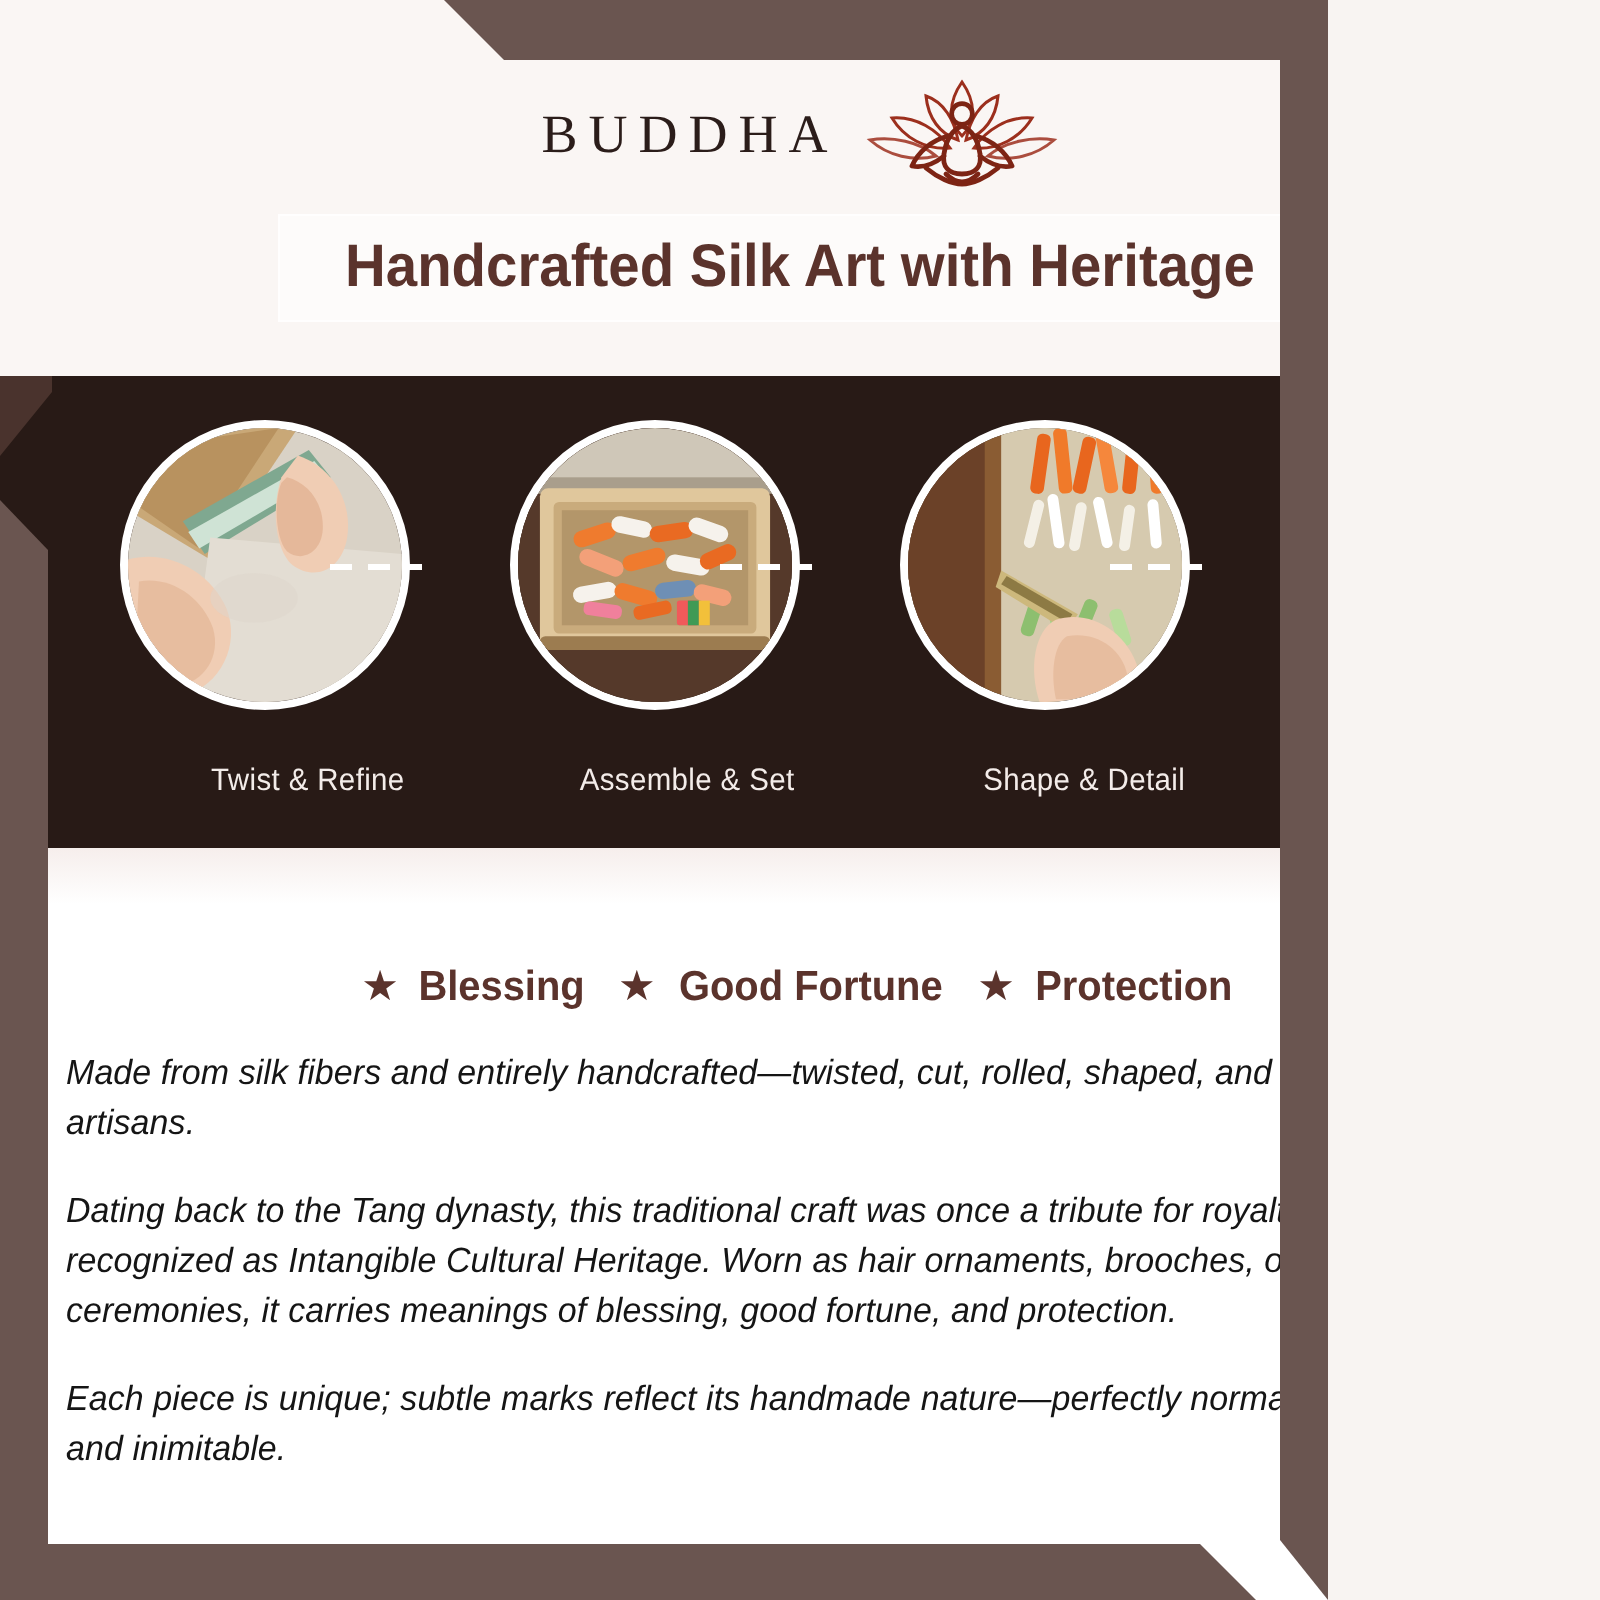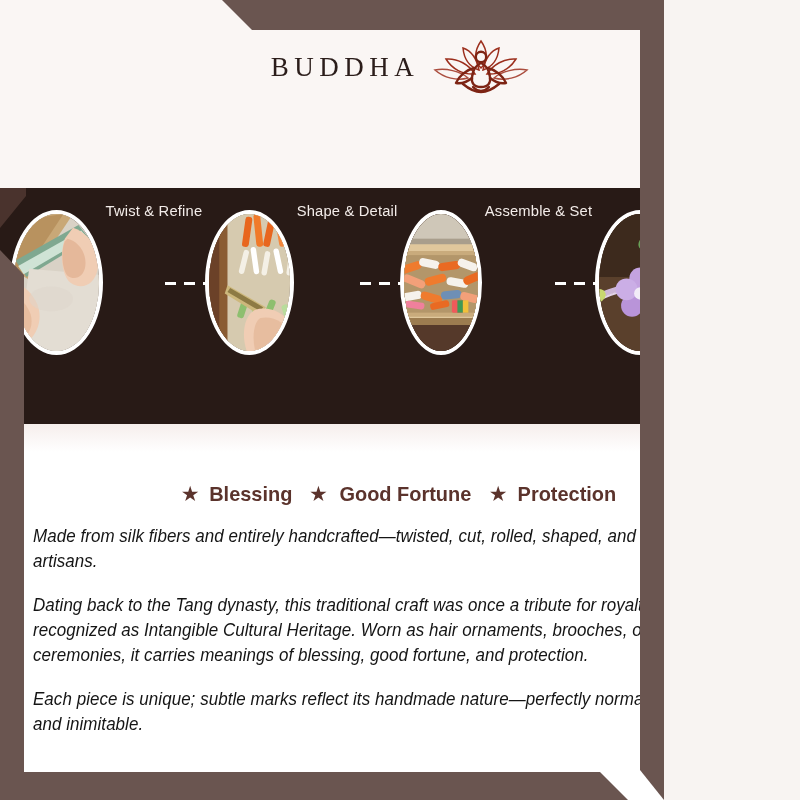--- a/index.html
+++ b/index.html
@@ -94,22 +94,23 @@
     background:#3a2722;
     clip-path:polygon(4px 0,26px 0,26px 236px,4px 236px);
     opacity:.55;
   }
   .steps-row{
     position:absolute;top:0;left:0;width:800px;height:236px;
     display:flex;align-items:flex-start;justify-content:center;
   }
   .step{
     width:195px;
-    display:flex;flex-direction:row;align-items:flex-start;
+    display:flex;flex-direction:column;align-items:flex-end;
     position:relative;
+    gap:13px;
   }
   .step-photo{
     margin-top:22px;
     width:145px;height:145px;border-radius:50%;
     border:4px solid #ffffff;
     box-sizing:border-box;
     overflow:hidden;
     position:relative;
     background:#3a2a22;
   }
@@ -199,20 +200,23 @@
             <path d="M41 31 C33 33 26 39 23 46 C28 47 34 45 39 41"></path>
             <path d="M55 31 C63 33 70 39 73 46 C68 47 62 45 57 41"></path>
             <path d="M30 47 C36 52 43 55 48 55 C53 55 60 52 66 47"></path>
             <path d="M40 50 C43 53 45 54 48 54 C51 54 53 53 56 50"></path>
           </g>
         </svg>
       </span>
 
     </div>
 
+    <div class="title-banner">
+      <span class="title-text">Handcrafted Silk Art with Heritage</span>
+    </div>
   </div>
 
   <div class="steps-band">
     <div class="steps-row">
 
       <div class="step">
         <div class="step-photo">
           <svg viewBox="0 0 100 100" preserveAspectRatio="xMidYMid slice" xmlns="http://www.w3.org/2000/svg">
             <rect width="100" height="100" fill="#d9d2c6"></rect>
             <path d="M0 0 L62 0 L30 48 L0 30 Z" fill="#c9a877"></path>
@@ -227,62 +231,20 @@
             <ellipse cx="46" cy="62" rx="16" ry="9" fill="#ddd6cb" opacity=".5"></ellipse>
           </svg>
         </div>
         <div class="step-label">Twist &amp; Refine</div>
         <div class="dash-link"></div>
       </div>
 
       <div class="step">
         <div class="step-photo">
           <svg viewBox="0 0 100 100" preserveAspectRatio="xMidYMid slice" xmlns="http://www.w3.org/2000/svg">
-            <rect width="100" height="100" fill="#cfc3ab"></rect>
-            <rect x="0" y="0" width="34" height="100" fill="#5e3a24"></rect>
-            <rect x="0" y="0" width="30" height="100" fill="#6b4128"></rect>
-            <rect x="28" y="0" width="7" height="100" fill="#8a5c33"></rect>
-            <rect x="34" y="0" width="66" height="100" fill="#d6caaf"></rect>
-            <g>
-              <rect x="46" y="2" width="5" height="22" rx="2" fill="#e8661e" transform="rotate(8 48 12)"></rect>
-              <rect x="54" y="0" width="5" height="24" rx="2" fill="#f07a2a" transform="rotate(-6 56 12)"></rect>
-              <rect x="62" y="3" width="5" height="21" rx="2" fill="#e8661e" transform="rotate(12 64 13)"></rect>
-              <rect x="70" y="1" width="5" height="23" rx="2" fill="#f5873c" transform="rotate(-10 72 12)"></rect>
-              <rect x="79" y="4" width="5" height="20" rx="2" fill="#e8661e" transform="rotate(6 81 14)"></rect>
-              <rect x="88" y="2" width="5" height="22" rx="2" fill="#f07a2a" transform="rotate(-4 90 13)"></rect>
-            </g>
-            <g>
-              <rect x="44" y="26" width="4" height="18" rx="2" fill="#f4f0e6" transform="rotate(14 46 35)"></rect>
-              <rect x="52" y="24" width="4" height="20" rx="2" fill="#ffffff" transform="rotate(-8 54 34)"></rect>
-              <rect x="60" y="27" width="4" height="18" rx="2" fill="#f4f0e6" transform="rotate(10 62 36)"></rect>
-              <rect x="69" y="25" width="4" height="19" rx="2" fill="#ffffff" transform="rotate(-12 71 34)"></rect>
-              <rect x="78" y="28" width="4" height="17" rx="2" fill="#f4f0e6" transform="rotate(8 80 36)"></rect>
-              <rect x="88" y="26" width="4" height="18" rx="2" fill="#ffffff" transform="rotate(-5 90 35)"></rect>
-            </g>
-            <g>
-              <rect x="43" y="60" width="5" height="16" rx="2" fill="#8dbf6f" transform="rotate(18 45 68)"></rect>
-              <rect x="52" y="64" width="5" height="15" rx="2" fill="#a7d187" transform="rotate(-14 54 71)"></rect>
-              <rect x="62" y="62" width="5" height="16" rx="2" fill="#8dbf6f" transform="rotate(22 64 70)"></rect>
-              <rect x="75" y="66" width="5" height="14" rx="2" fill="#b8dc9b" transform="rotate(-18 77 73)"></rect>
-              <rect x="48" y="80" width="5" height="15" rx="2" fill="#c9a9de" transform="rotate(10 50 87)"></rect>
-              <rect x="60" y="84" width="5" height="13" rx="2" fill="#b18fd0" transform="rotate(-20 62 90)"></rect>
-            </g>
-            <path d="M34 52 L62 68 L58 74 L32 58 Z" fill="#cdb87c"></path>
-            <path d="M36 54 L60 68 L58 71 L34 57 Z" fill="#8d7a44"></path>
-            <path d="M54 70 C66 66 80 74 84 88 C86 98 78 100 68 100 L48 100 C44 88 46 74 54 70 Z" fill="#f0cdb4"></path>
-            <path d="M58 76 C68 74 78 80 80 90 C81 97 75 99 67 99 L54 99 C52 90 53 79 58 76 Z" fill="#e7bd9f"></path>
-          </svg>
-        </div>
-        <div class="step-label">Shape &amp; Detail</div>
-        <div class="dash-link"></div>
-      </div>
-
-      <div class="step">
-        <div class="step-photo">
-          <svg viewBox="0 0 100 100" preserveAspectRatio="xMidYMid slice" xmlns="http://www.w3.org/2000/svg">
             <rect width="100" height="100" fill="#4a3224"></rect>
             <rect x="0" y="0" width="100" height="24" fill="#cfc7b8"></rect>
             <rect x="0" y="18" width="100" height="8" fill="#a99e8c"></rect>
             <rect x="0" y="24" width="100" height="76" fill="#55392a"></rect>
             <rect x="8" y="22" width="84" height="58" rx="3" fill="#e0c79c"></rect>
             <rect x="13" y="27" width="74" height="48" rx="2" fill="#c9ab7c"></rect>
             <rect x="16" y="30" width="68" height="42" fill="#b3966a"></rect>
             <g>
               <rect x="20" y="36" width="16" height="6" rx="3" fill="#ef7b2e" transform="rotate(-18 28 39)"></rect>
               <rect x="34" y="33" width="15" height="6" rx="3" fill="#f6f2ec" transform="rotate(12 41 36)"></rect>
@@ -305,20 +267,62 @@
             <rect x="8" y="76" width="84" height="5" rx="2" fill="#9c7c50"></rect>
           </svg>
         </div>
         <div class="step-label">Assemble &amp; Set</div>
         <div class="dash-link"></div>
       </div>
 
       <div class="step">
         <div class="step-photo">
           <svg viewBox="0 0 100 100" preserveAspectRatio="xMidYMid slice" xmlns="http://www.w3.org/2000/svg">
+            <rect width="100" height="100" fill="#cfc3ab"></rect>
+            <rect x="0" y="0" width="34" height="100" fill="#5e3a24"></rect>
+            <rect x="0" y="0" width="30" height="100" fill="#6b4128"></rect>
+            <rect x="28" y="0" width="7" height="100" fill="#8a5c33"></rect>
+            <rect x="34" y="0" width="66" height="100" fill="#d6caaf"></rect>
+            <g>
+              <rect x="46" y="2" width="5" height="22" rx="2" fill="#e8661e" transform="rotate(8 48 12)"></rect>
+              <rect x="54" y="0" width="5" height="24" rx="2" fill="#f07a2a" transform="rotate(-6 56 12)"></rect>
+              <rect x="62" y="3" width="5" height="21" rx="2" fill="#e8661e" transform="rotate(12 64 13)"></rect>
+              <rect x="70" y="1" width="5" height="23" rx="2" fill="#f5873c" transform="rotate(-10 72 12)"></rect>
+              <rect x="79" y="4" width="5" height="20" rx="2" fill="#e8661e" transform="rotate(6 81 14)"></rect>
+              <rect x="88" y="2" width="5" height="22" rx="2" fill="#f07a2a" transform="rotate(-4 90 13)"></rect>
+            </g>
+            <g>
+              <rect x="44" y="26" width="4" height="18" rx="2" fill="#f4f0e6" transform="rotate(14 46 35)"></rect>
+              <rect x="52" y="24" width="4" height="20" rx="2" fill="#ffffff" transform="rotate(-8 54 34)"></rect>
+              <rect x="60" y="27" width="4" height="18" rx="2" fill="#f4f0e6" transform="rotate(10 62 36)"></rect>
+              <rect x="69" y="25" width="4" height="19" rx="2" fill="#ffffff" transform="rotate(-12 71 34)"></rect>
+              <rect x="78" y="28" width="4" height="17" rx="2" fill="#f4f0e6" transform="rotate(8 80 36)"></rect>
+              <rect x="88" y="26" width="4" height="18" rx="2" fill="#ffffff" transform="rotate(-5 90 35)"></rect>
+            </g>
+            <g>
+              <rect x="43" y="60" width="5" height="16" rx="2" fill="#8dbf6f" transform="rotate(18 45 68)"></rect>
+              <rect x="52" y="64" width="5" height="15" rx="2" fill="#a7d187" transform="rotate(-14 54 71)"></rect>
+              <rect x="62" y="62" width="5" height="16" rx="2" fill="#8dbf6f" transform="rotate(22 64 70)"></rect>
+              <rect x="75" y="66" width="5" height="14" rx="2" fill="#b8dc9b" transform="rotate(-18 77 73)"></rect>
+              <rect x="48" y="80" width="5" height="15" rx="2" fill="#c9a9de" transform="rotate(10 50 87)"></rect>
+              <rect x="60" y="84" width="5" height="13" rx="2" fill="#b18fd0" transform="rotate(-20 62 90)"></rect>
+            </g>
+            <path d="M34 52 L62 68 L58 74 L32 58 Z" fill="#cdb87c"></path>
+            <path d="M36 54 L60 68 L58 71 L34 57 Z" fill="#8d7a44"></path>
+            <path d="M54 70 C66 66 80 74 84 88 C86 98 78 100 68 100 L48 100 C44 88 46 74 54 70 Z" fill="#f0cdb4"></path>
+            <path d="M58 76 C68 74 78 80 80 90 C81 97 75 99 67 99 L54 99 C52 90 53 79 58 76 Z" fill="#e7bd9f"></path>
+          </svg>
+        </div>
+        <div class="step-label">Shape &amp; Detail</div>
+        <div class="dash-link"></div>
+      </div>
+
+      <div class="step">
+        <div class="step-photo">
+          <svg viewBox="0 0 100 100" preserveAspectRatio="xMidYMid slice" xmlns="http://www.w3.org/2000/svg">
             <rect width="100" height="100" fill="#4e3626"></rect>
             <rect x="0" y="0" width="100" height="46" fill="#3d2a1d"></rect>
             <rect x="0" y="46" width="100" height="54" fill="#5a402c"></rect>
             <g>
               <ellipse cx="66" cy="12" rx="15" ry="9" fill="#7fb36a" transform="rotate(-18 66 12)"></ellipse>
               <ellipse cx="80" cy="18" rx="13" ry="8" fill="#96c77f" transform="rotate(12 80 18)"></ellipse>
               <ellipse cx="57" cy="20" rx="9" ry="6" fill="#6aa158" transform="rotate(-30 57 20)"></ellipse>
             </g>
             <path d="M10 64 C34 52 56 50 78 44" stroke="#cdb6d6" stroke-width="4" fill="none" stroke-linecap="round"></path>
             <path d="M12 66 C36 54 58 52 80 46" stroke="#e3d3e9" stroke-width="1.6" fill="none" stroke-linecap="round"></path>

